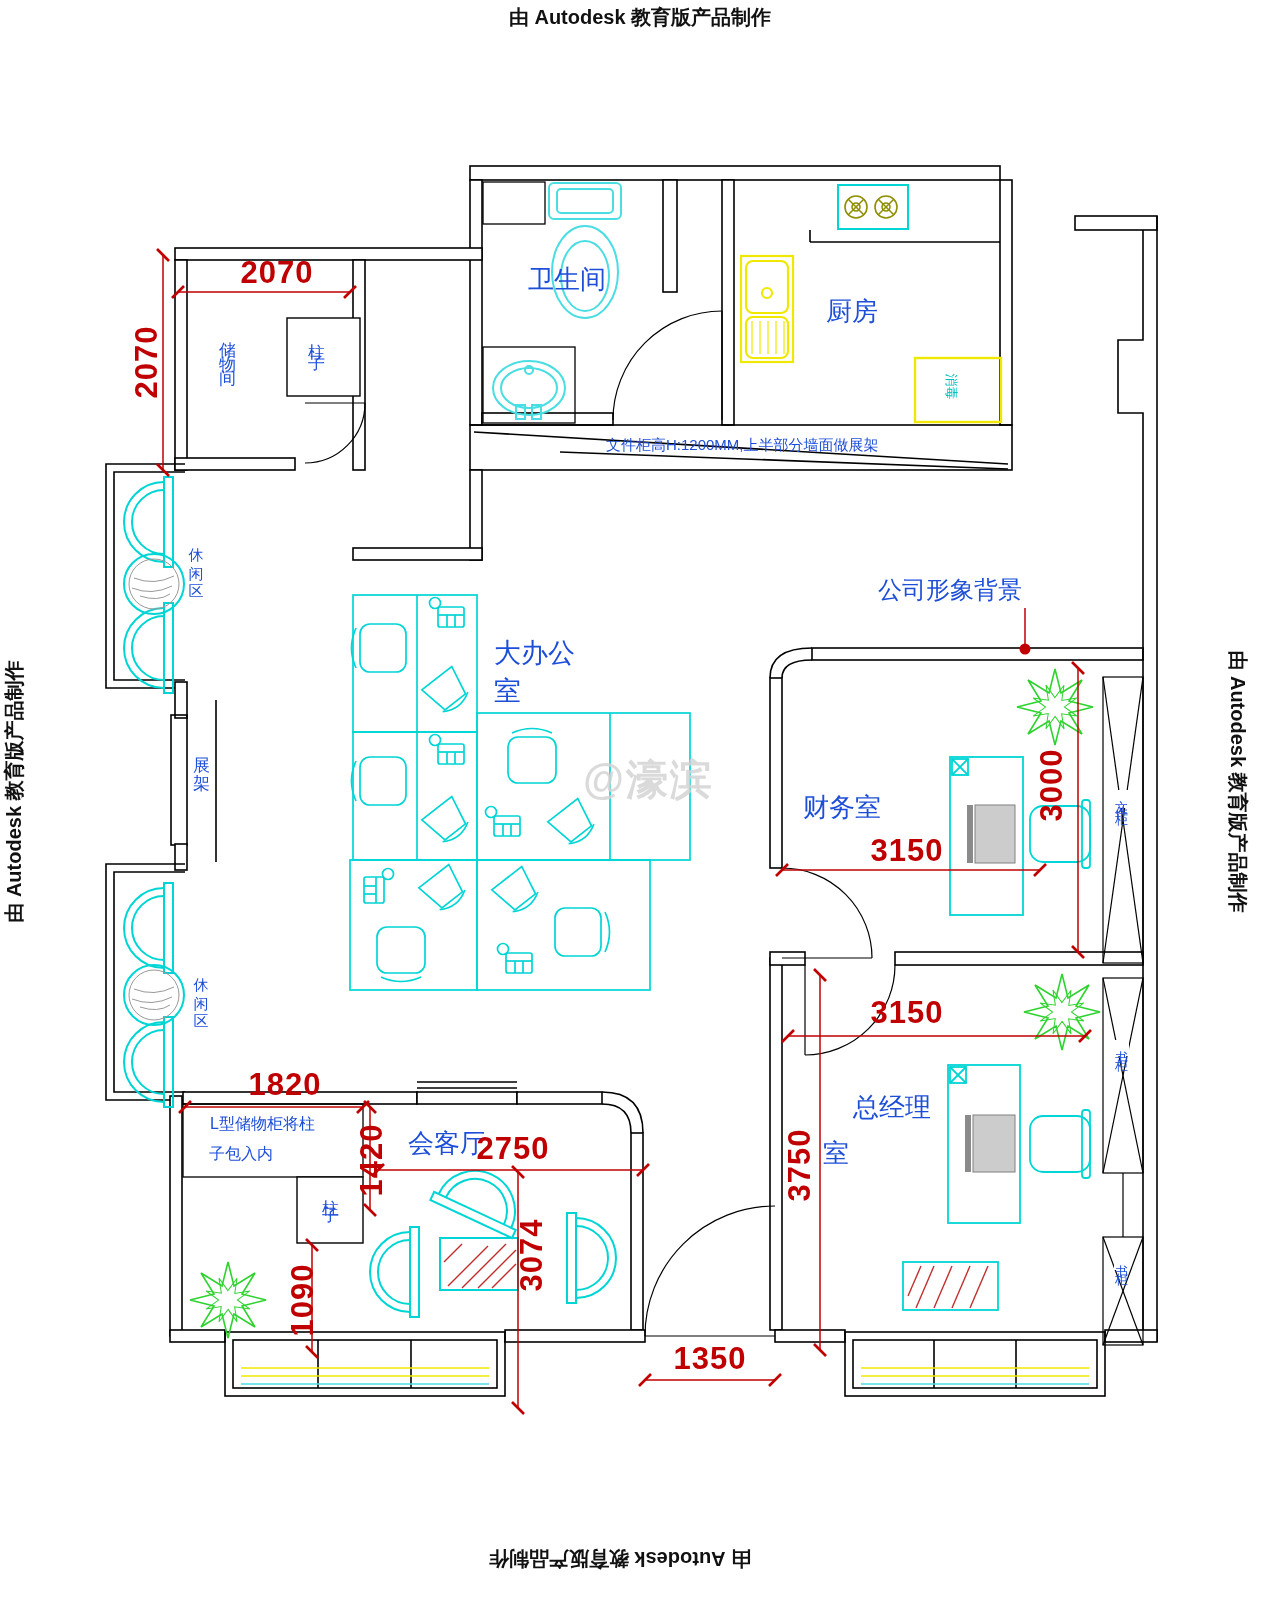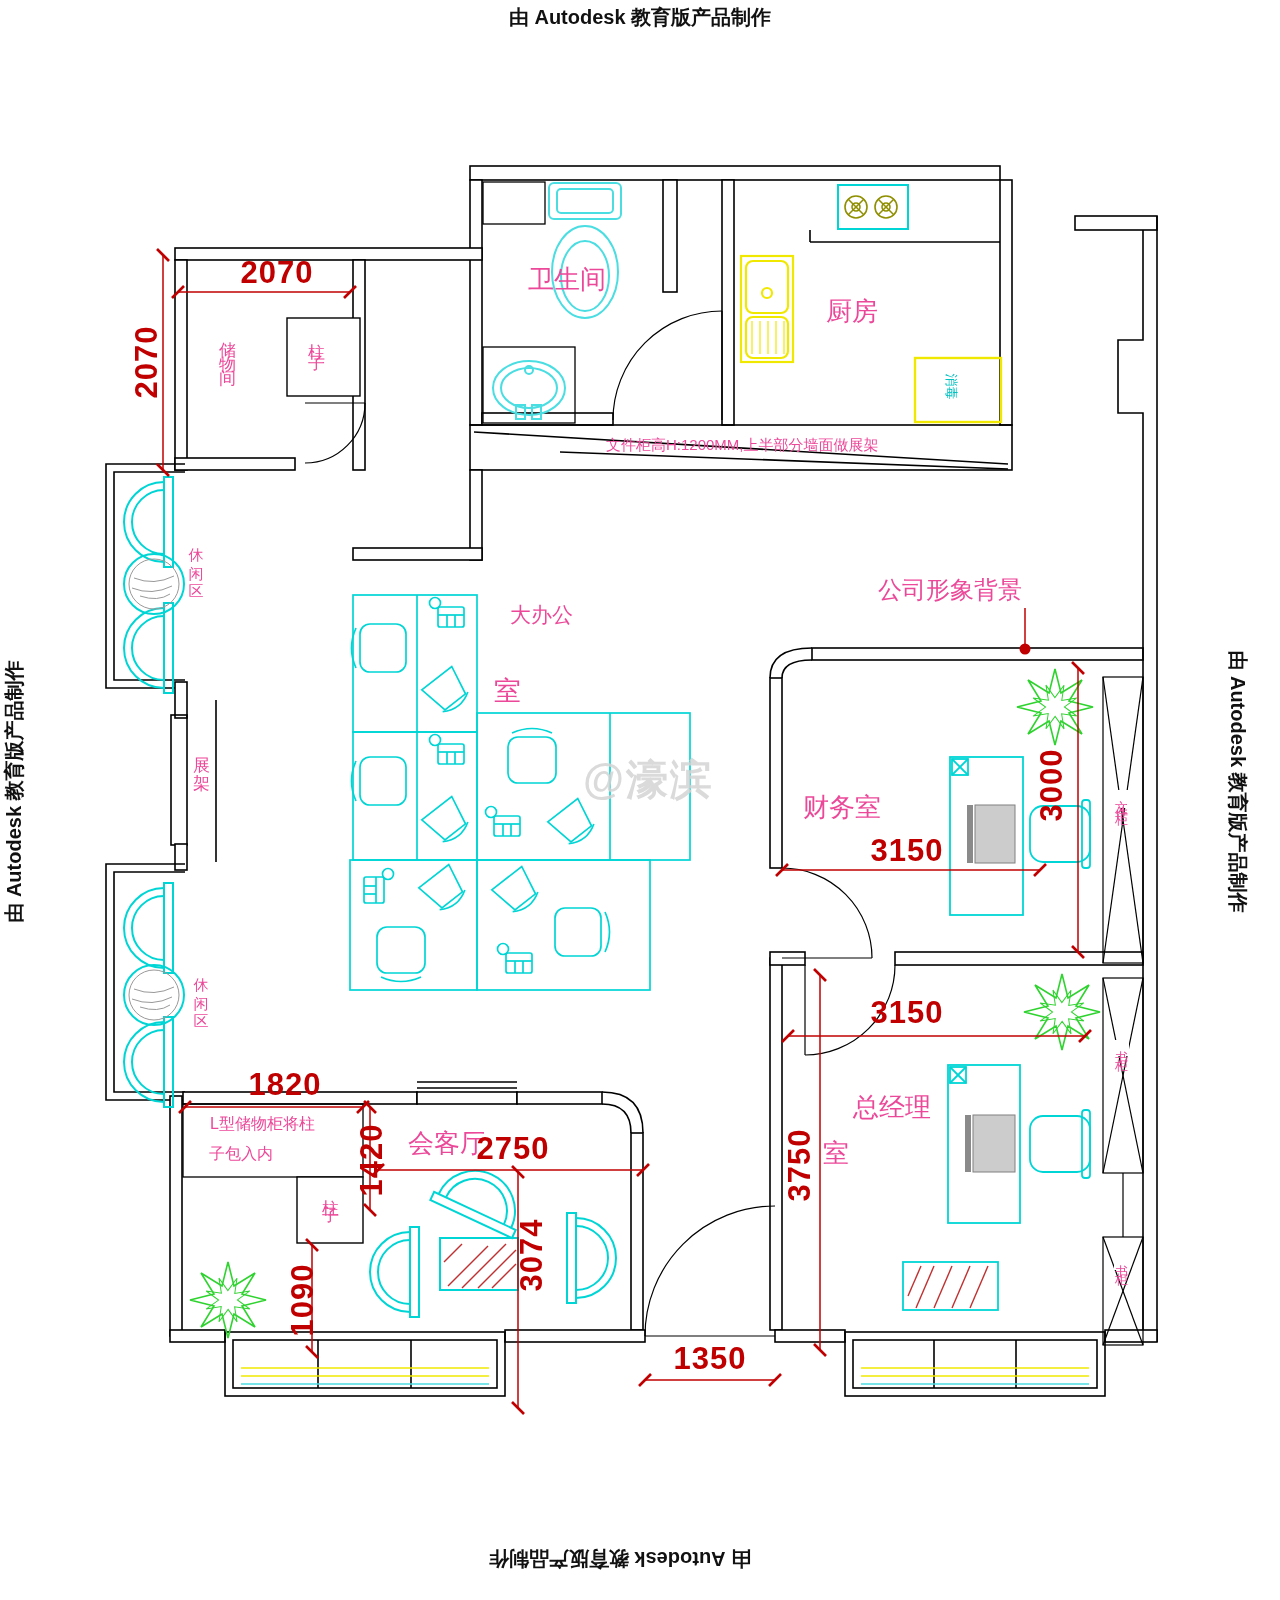--- a/index.html
+++ b/index.html
@@ -1,21 +1,21 @@
 <!DOCTYPE html>
 <html><head>
 <meta charset="utf-8">
 <style>
   html,body{margin:0;padding:0;background:#fff;}
   #canvas{position:relative;width:1280px;height:1600px;background:#fff;overflow:hidden;
           font-family:"Liberation Sans",sans-serif;}
   #plan-svg{position:absolute;left:0;top:0;}
   .banner{position:absolute;font-size:20px;font-weight:700;color:#111;white-space:nowrap;
           width:400px;text-align:center;}
-  .lbl{position:absolute;color:#ec4899;font-size:26px;line-height:1;white-space:nowrap;}
+  .lbl{position:absolute;color:#1d4ed8;font-size:26px;line-height:1;white-space:nowrap;}
   .lbl-md{font-size:24px;}
   .lbl-sm{font-size:17px;}
   .lbl-xs{font-size:13px;}
   .lbl-note{font-size:15px;margin-left:48px;}
   .lbl-note2{font-size:16px;}
   .vtext{writing-mode:vertical-rl;text-orientation:upright;}
   .dim{position:absolute;color:#c00000;font-size:31px;font-weight:600;width:110px;height:34px;
        text-align:center;line-height:34px;letter-spacing:1px;}
   .rot-ccw{transform:rotate(-90deg);}
   .rot-cw{transform:rotate(90deg);}
@@ -363,21 +363,21 @@
 
 <div class="watermark" style="left:583px;top:752px;">@濠滨</div>
 
 <div class="lbl" style="left:528px;top:266px;">卫生间</div>
 <div class="lbl" style="left:826px;top:298px;">厨房</div>
 <div class="lbl lbl-sm vtext" style="left:219px;top:328px;letter-spacing:14px;">储物间</div>
 <div class="lbl lbl-sm vtext" style="left:308px;top:330px;letter-spacing:12px;">柱子</div>
 <div class="lbl lbl-sm vtext" style="left:189px;top:536px;letter-spacing:18px;font-size:15px;">休闲区</div>
 <div class="lbl lbl-sm vtext" style="left:194px;top:966px;letter-spacing:18px;font-size:15px;">休闲区</div>
 <div class="lbl lbl-sm vtext whitebg" style="left:192px;top:744px;letter-spacing:16px;">展架</div>
-<div class="lbl" style="left:494px;top:604px;font-size:21px;margin-left:16px;">大办公</div>
+<div class="lbl" style="left:494px;top:640px;font-size:27px;">大办公</div>
 <div class="lbl" style="left:494px;top:678px;font-size:27px;">室</div>
 <div class="lbl" style="left:803px;top:794px;">财务室</div>
 <div class="lbl" style="left:853px;top:1094px;">总经理</div>
 <div class="lbl" style="left:823px;top:1140px;">室</div>
 <div class="lbl" style="left:408px;top:1118px;margin-top:12px;">会客厅</div>
 <div class="lbl lbl-md" style="left:878px;top:578px;">公司形象背景</div>
 <div class="lbl lbl-note" style="left:558px;top:437px;">文件柜高H:1200MM,上半部分墙面做展架</div>
 <div class="lbl lbl-note2" style="left:210px;top:1116px;">L型储物柜将柱</div>
 <div class="lbl lbl-note2" style="left:209px;top:1146px;">子包入内</div>
 <div class="lbl lbl-sm vtext" style="left:322px;top:1186px;letter-spacing:8px;">柱子</div>

